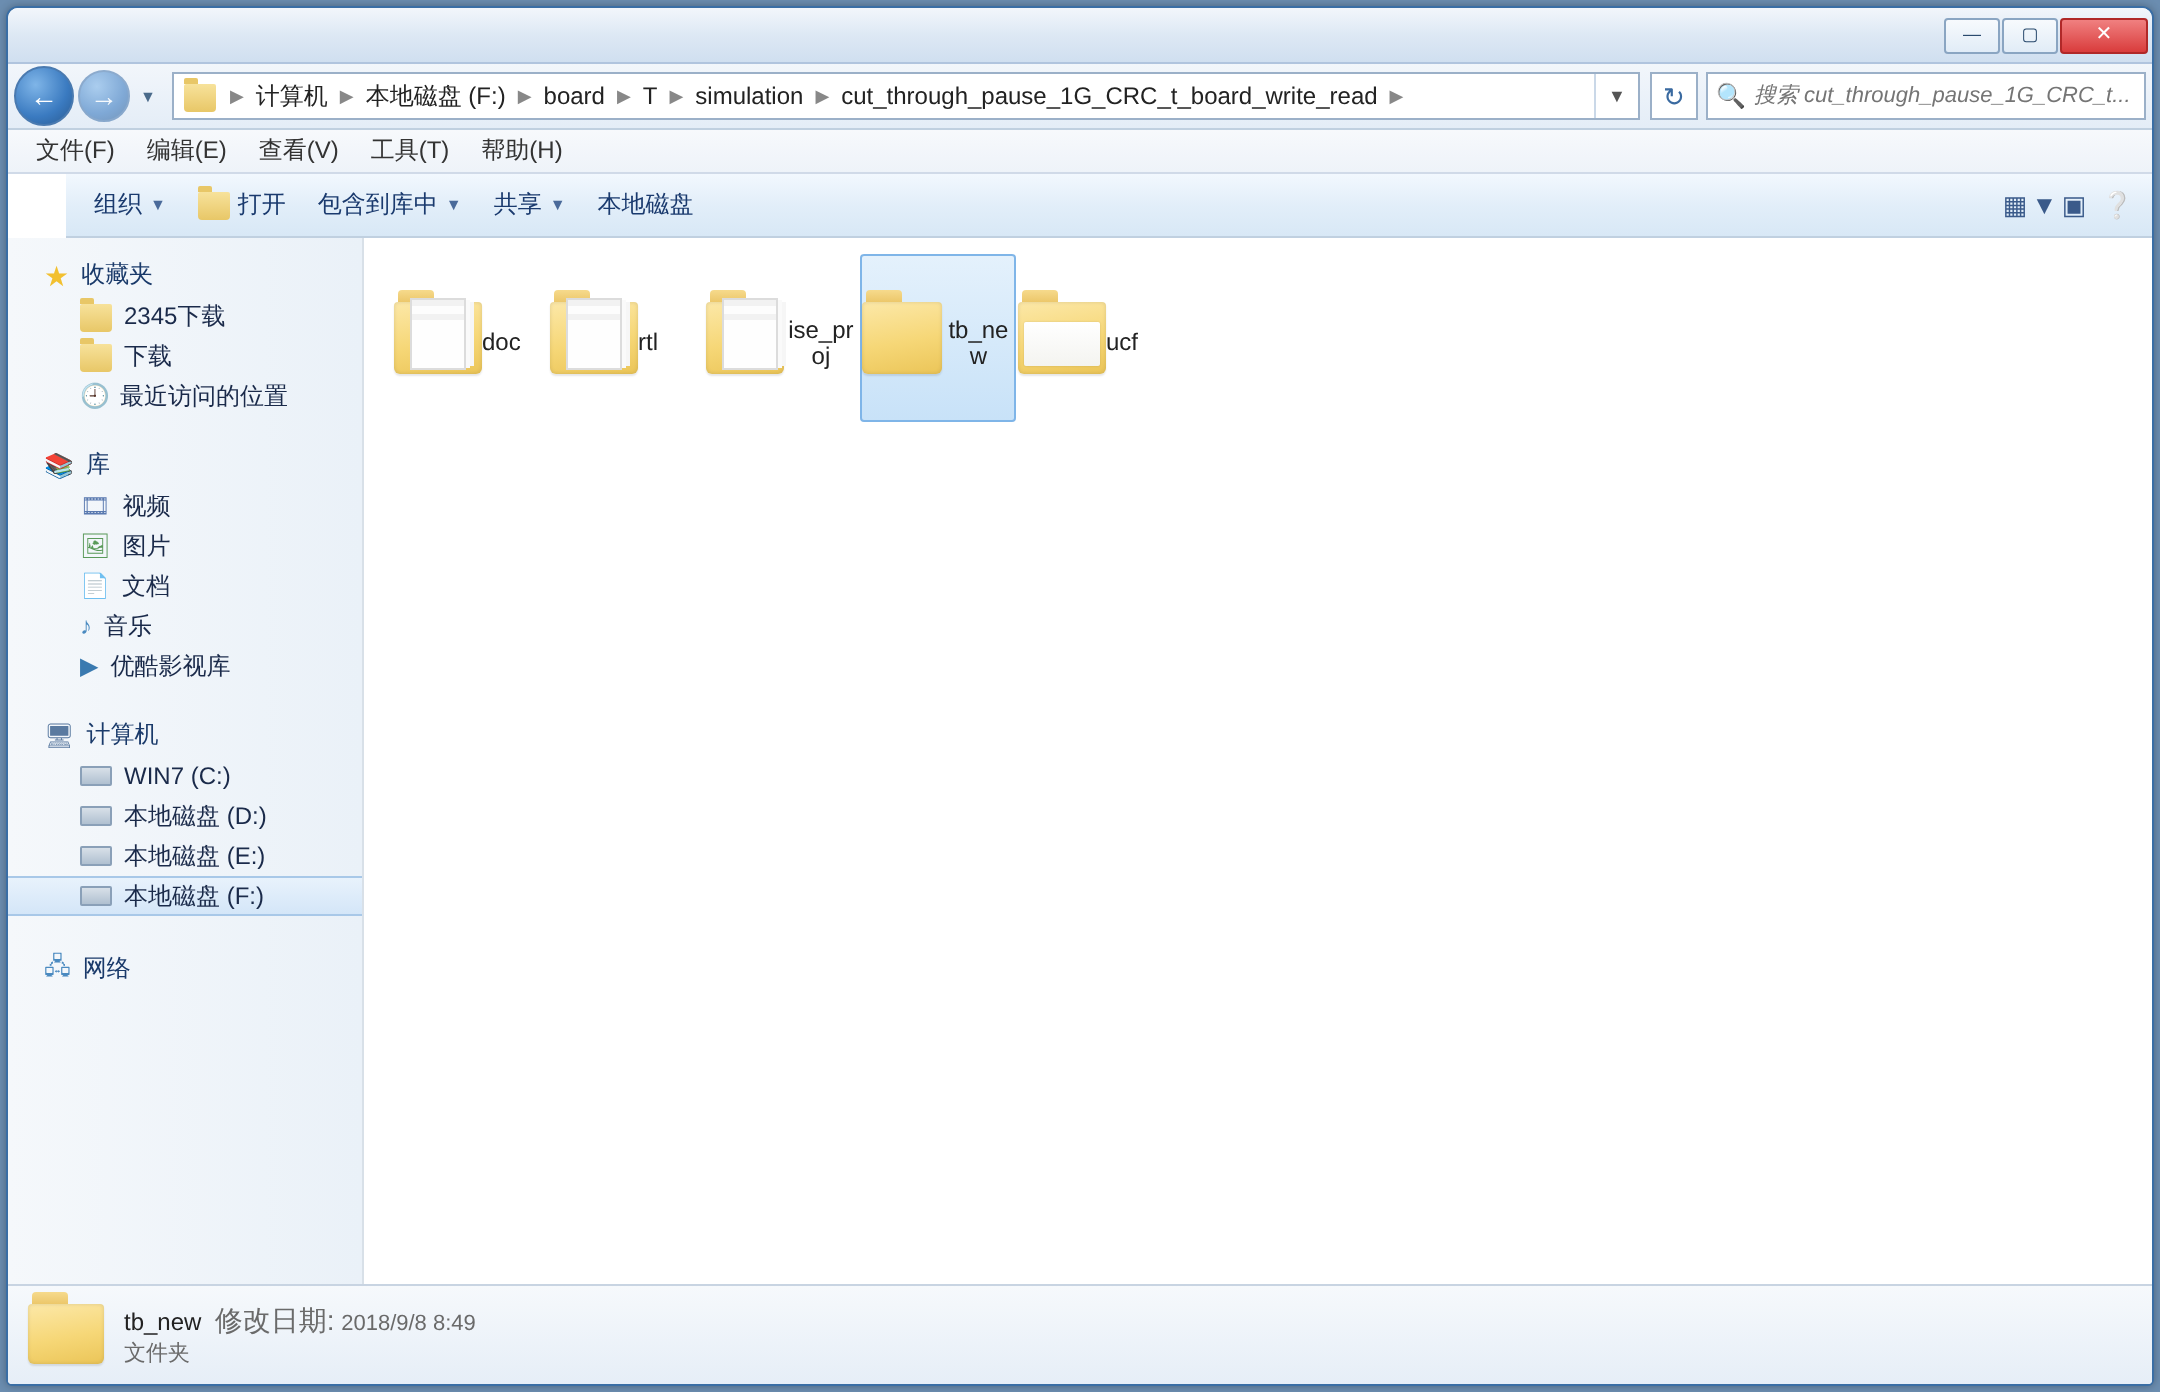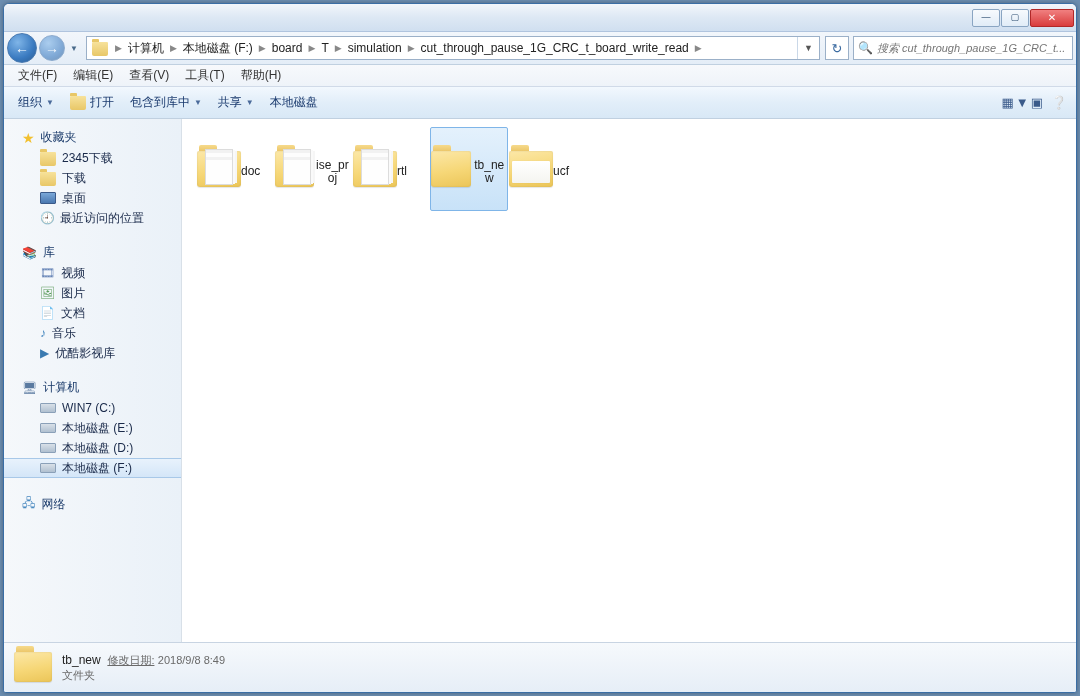--- a/index.html
+++ b/index.html
@@ -18,21 +18,21 @@
 .breadcrumb { flex: 1; display: flex; align-items: center; font-size: 12px; color: #222; overflow: hidden; white-space: nowrap; }
 .crumb { padding: 2px 4px; cursor: default; }
 .crumb-sep { color: #888; font-size: 9px; padding: 0 2px; }
 .addr-right { width: 22px; height: 22px; border-left: 1px solid #cad8e8; display: flex; align-items: center; justify-content: center; color: #555; font-size: 9px; }
 .refreshbtn { width: 24px; height: 24px; border: 1px solid #9bb0c8; background: #fff; display: flex; align-items: center; justify-content: center; color: #3a6aa0; font-size: 13px; }
 .searchbox { width: 220px; height: 24px; border: 1px solid #9bb0c8; background: #fff; display: flex; align-items: center; padding: 0 4px; margin-left: 2px; }
 .searchbox .sicon { color: #6a8ab0; font-size: 12px; margin-right: 4px; }
 .searchbox input { border: none; flex: 1; font-size: 11px; color: #888; font-style: italic; outline: none; background: transparent; }
 .menubar { height: 22px; background: linear-gradient(#f7f9fc,#eef3f9); display: flex; align-items: center; padding: 0 6px; border-bottom: 1px solid #d0dae8; font-size: 12px; color: #333; }
 .menubar span { padding: 2px 8px; cursor: default; }
-.toolbar { height: 32px; background: linear-gradient(#f2f8fe,#e2eef9 50%,#d8e8f6); display: flex; align-items: center; padding: 0 6px; border-bottom: 1px solid #c0d0e0; font-size: 12px; color: #1a3a6e; }
+.toolbar { height: 32px; background: linear-gradient(#f2f8fe,#e2eef9 50%,#d8e8f6); display: flex; align-items: center; padding: 0 6px; border-bottom: 1px solid #c0d0e0; font-size: 12px; color: #1a3a6e; margin-left: 29px; }
 .toolbar .titem { padding: 4px 8px; display: flex; align-items: center; gap: 4px; cursor: default; }
 .toolbar .titem .dd { font-size: 8px; color: #4a6a9a; }
 .toolbar .spacer { flex: 1; }
 .toolbar .ricon { width: 22px; padding: 2px 3px; display: flex; align-items: center; justify-content: center; color: #3a5a8a; font-size: 13px; }
 .body { flex: 1; display: flex; overflow: hidden; background: #fff; }
 .sidebar { width: 178px; border-right: 1px solid #d8e0e8; background: linear-gradient(90deg,#f5f8fb,#eaf1f8); padding: 8px 0; overflow-y: auto; font-size: 12px; color: #1a2a4a; }
 .navgroup { margin-bottom: 14px; }
 .navhead { display: flex; align-items: center; gap: 6px; padding: 2px 10px 2px 18px; font-weight: normal; color: #1a3a6a; cursor: default; }
 .navitem { display: flex; align-items: center; gap: 6px; padding: 2px 10px 2px 36px; cursor: default; height: 20px; }
 .navitem.sel { background: linear-gradient(#e8f2fc,#d4e6f8); border: 1px solid #a8c8e8; border-left: none; border-right: none; }
@@ -46,21 +46,21 @@
 .folder-big { width: 44px; height: 36px; background: linear-gradient(170deg,#fce8a8 0%,#f6d777 55%,#ebc558); border-radius: 2px 2px 3px 3px; position: relative; margin-bottom: 6px; box-shadow: inset 0 0 2px rgba(0,0,0,0.12), 0 1px 1px rgba(0,0,0,0.1); }
 .folder-big::before { content: ""; position: absolute; top: -6px; left: 2px; width: 18px; height: 6px; background: linear-gradient(#f6da8c,#ecc76a); border-radius: 2px 2px 0 0; }
 .folder-big.open::after { content:""; position: absolute; left:3px; right:3px; bottom:4px; height:22px; background:linear-gradient(#fff,#f4f4f0); border-radius:1px; box-shadow:0 0 1px rgba(0,0,0,0.15); }
 .folder-big.docs::after { content:""; position:absolute; left:8px; top:-2px; width:26px; height:34px; background:#fefefe; border:1px solid #dcdcdc; box-shadow:3px 0 0 -1px #fafafa, 6px 0 0 -2px #f6f6f6, inset 0 3px 0 0 #f2f2f2, inset 0 7px 0 0 #fdfdfd, inset 0 10px 0 0 #f2f2f2; }
 .fitem .label { font-size: 12px; color: #222; text-align: center; line-height: 1.1; word-break: break-all; }
 .statusbar { height: 50px; background: linear-gradient(#f6f9fc,#e6eef7); border-top: 1px solid #c8d4e2; display: flex; align-items: center; padding: 4px 10px; font-size: 12px; color: #333; gap: 10px; }
 .statusbar .sfolder { width: 38px; height: 32px; }
 .statusbar .meta { display: flex; flex-direction: column; line-height: 1.35; }
 .statusbar .meta .name { color: #222; }
 .statusbar .meta .sub { color: #6a6a6a; font-size: 11px; }
-.statusbar .datelbl { color: #6a6a6a; font-size: 11px; text-decoration: underline; }
+.statusbar .datelbl { color: #6a6a6a; font-size: 14px; }
 </style>
 </head>
 <body>
 
 <div class="window">
 
   <div class="titlebar">
     <div class="spacer"></div>
     <div class="winbtn">—</div>
     <div class="winbtn">▢</div>
@@ -149,24 +149,20 @@
           </div>
         <div class="navitem">
             <span class="icon-sm folder-sm"></span>
             <span>2345下载</span>
           </div>
         <div class="navitem">
             <span class="icon-sm folder-sm"></span>
             <span>下载</span>
           </div>
         <div class="navitem">
-            <span style="width:16px;height:12px;background:linear-gradient(#7aa8d8,#4a78b0);border:1px solid #3a5a8a;border-radius:1px"></span>
-            <span>桌面</span>
-          </div>
-        <div class="navitem">
             <span style="width:14px;height:14px;color:#6a8ab0">🕘</span>
             <span>最近访问的位置</span>
           </div>
       </div>
 
       <div class="navgroup">
         <div class="navhead">
             <span style="color:#4a8ad0">📚</span>
             <span>库</span>
           </div>
@@ -196,25 +192,25 @@
         <div class="navhead">
             <span style="color:#5a7aa0">🖥</span>
             <span>计算机</span>
           </div>
         <div class="navitem">
             <span style="width:16px;height:10px;background:linear-gradient(#d8e0e8,#b0c0d0);border:1px solid #8aa0b8;border-radius:1px"></span>
             <span>WIN7 (C:)</span>
           </div>
         <div class="navitem">
             <span style="width:16px;height:10px;background:linear-gradient(#d8e0e8,#b0c0d0);border:1px solid #8aa0b8;border-radius:1px"></span>
+            <span>本地磁盘 (D:)</span>
+          </div>
+        <div class="navitem">
+            <span style="width:16px;height:10px;background:linear-gradient(#d8e0e8,#b0c0d0);border:1px solid #8aa0b8;border-radius:1px"></span>
             <span>本地磁盘 (E:)</span>
-          </div>
-        <div class="navitem">
-            <span style="width:16px;height:10px;background:linear-gradient(#d8e0e8,#b0c0d0);border:1px solid #8aa0b8;border-radius:1px"></span>
-            <span>本地磁盘 (D:)</span>
           </div>
         <div class="navitem sel">
             <span style="width:16px;height:10px;background:linear-gradient(#d8e0e8,#b0c0d0);border:1px solid #8aa0b8;border-radius:1px"></span>
             <span>本地磁盘 (F:)</span>
           </div>
       </div>
 
       <div class="navgroup">
         <div class="navhead">
             <span style="color:#4a8ac0">🖧</span>
@@ -223,25 +219,25 @@
       </div>
     </div>
 
     <div class="filepane" id="filepane">
         <div class="fitem">
           <div class="folder-big docs"></div>
           <div class="label">doc</div>
         </div>
         <div class="fitem">
           <div class="folder-big docs"></div>
+          <div class="label">rtl</div>
+        </div>
+        <div class="fitem">
+          <div class="folder-big docs"></div>
           <div class="label">ise_proj</div>
-        </div>
-        <div class="fitem">
-          <div class="folder-big docs"></div>
-          <div class="label">rtl</div>
         </div>
         <div class="fitem sel">
           <div class="folder-big "></div>
           <div class="label">tb_new</div>
         </div>
         <div class="fitem">
           <div class="folder-big open"></div>
           <div class="label">ucf</div>
         </div>
       </div>

